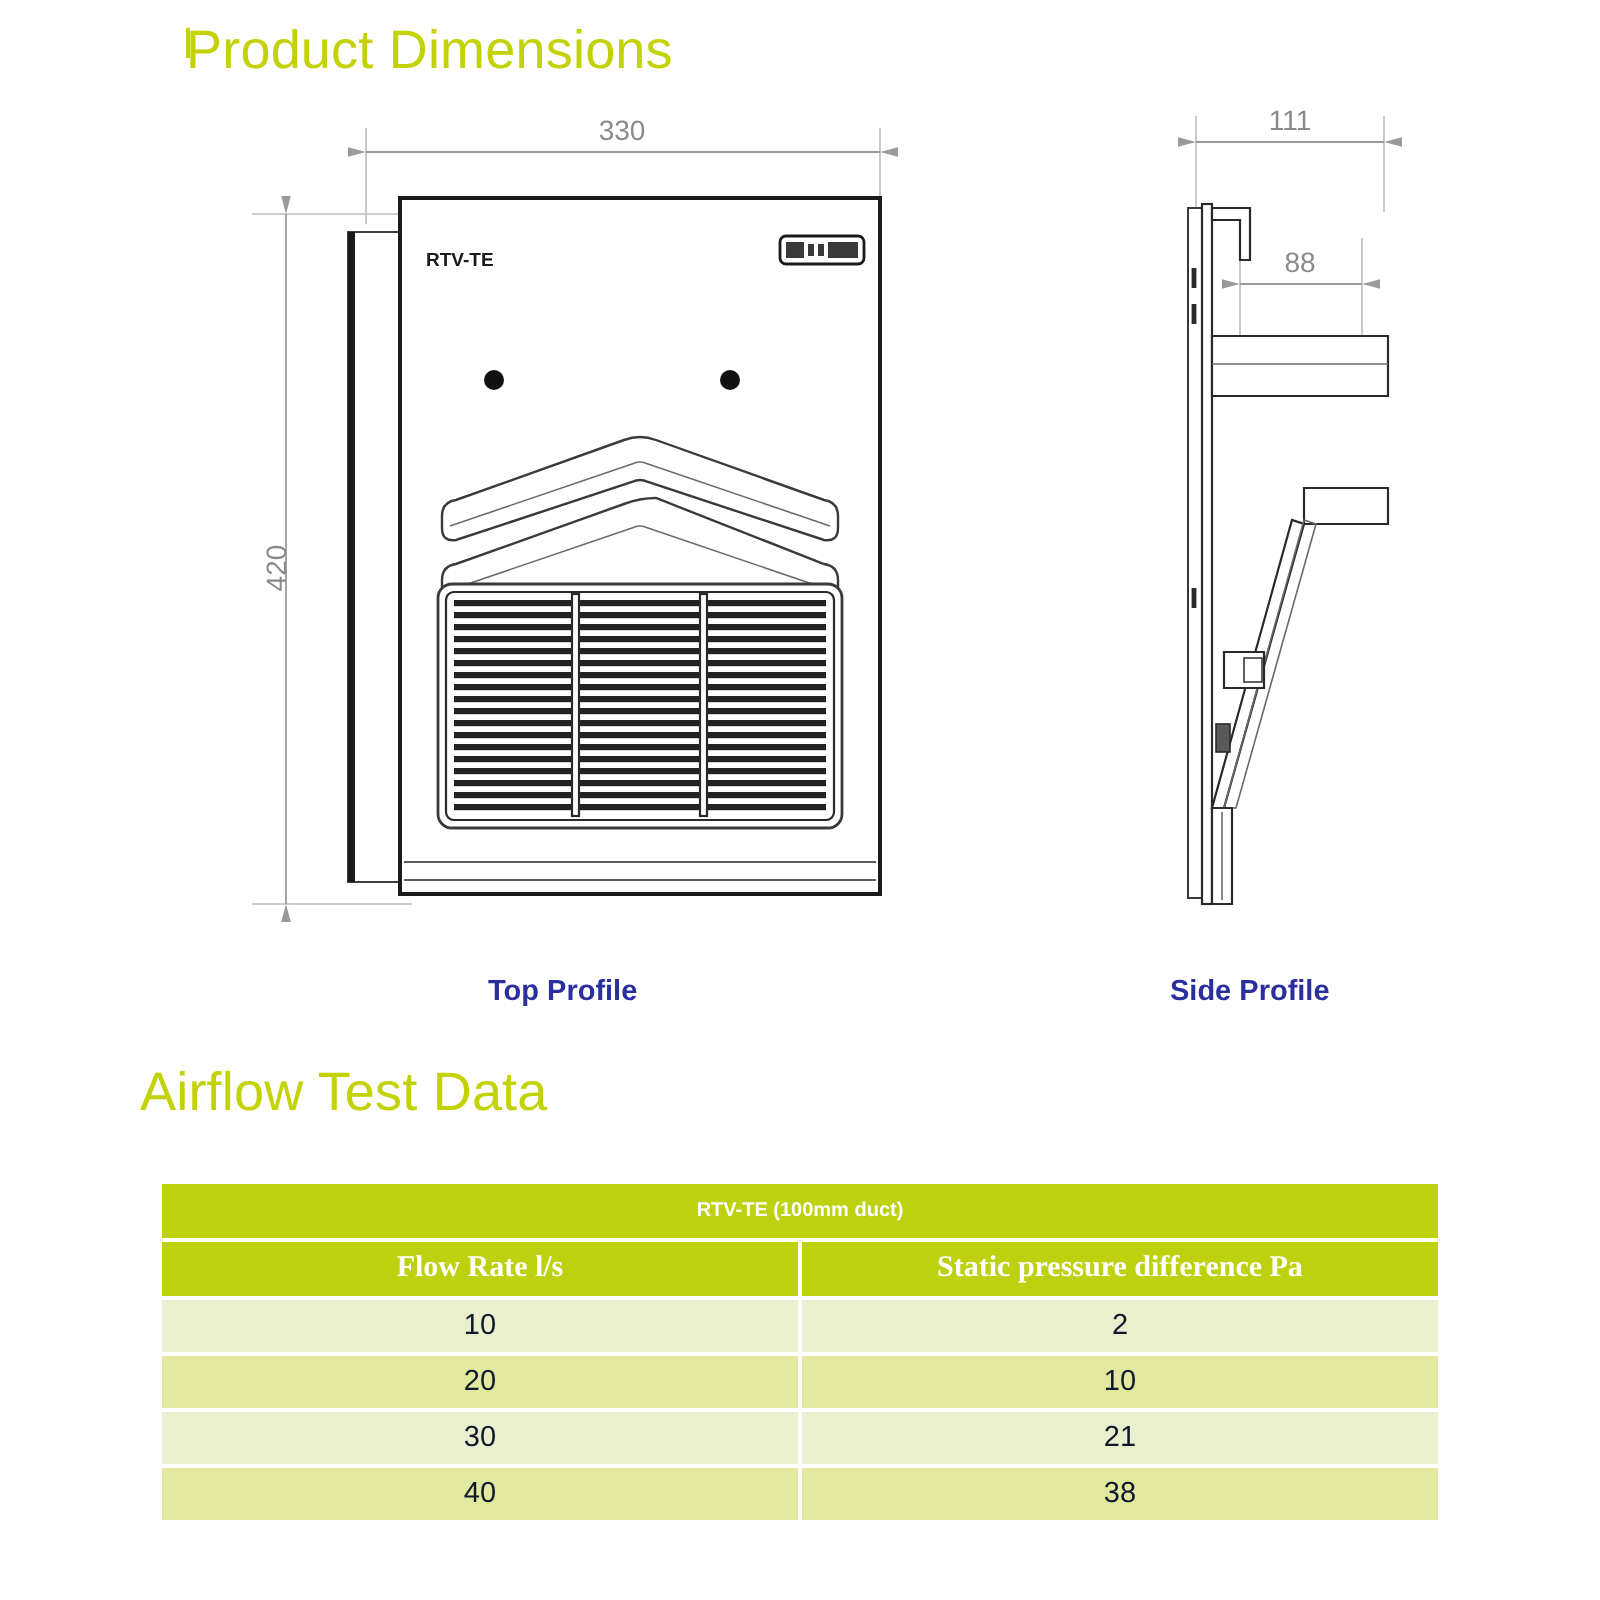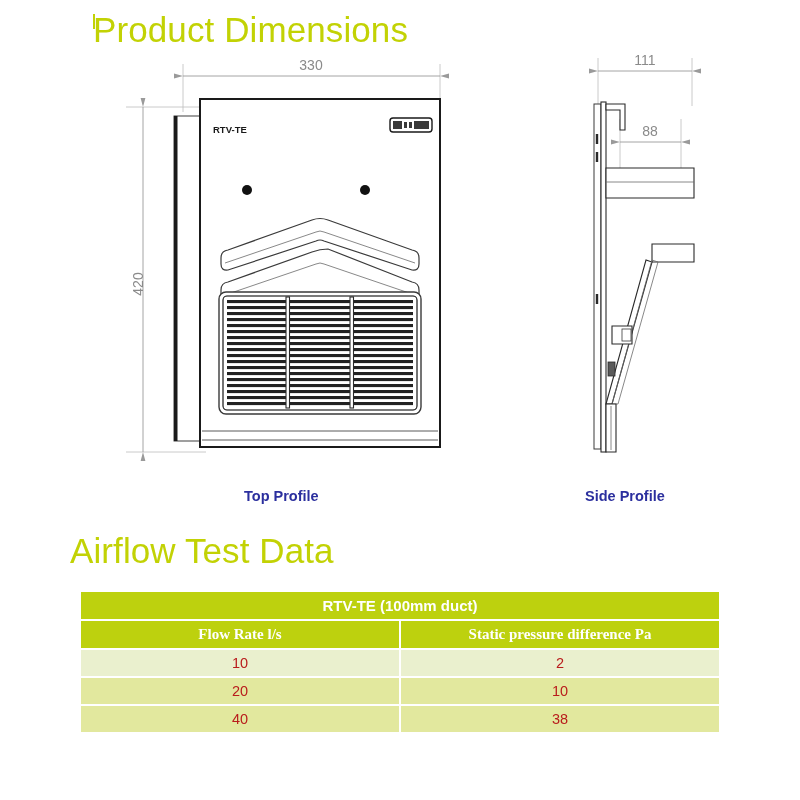--- a/index.html
+++ b/index.html
@@ -14,21 +14,21 @@
   #page {
     position: relative;
     width: 800px; height: 800px;
     background: #ffffff;
   }
 
   
   .heading {
     position: absolute;
     color: #c2d204;
-    font-size: 35px;
+    font-size: 27px;
     font-weight: 400;
     letter-spacing: 0.1px;
     white-space: nowrap;
   }
   #heading-product { left: 93px; top: 10px; }
   #heading-airflow  { left: 70px; top: 531px; }
   .heading-tick {
     position: absolute;
     left: 93px; top: 14px;
     width: 2px; height: 15px;
@@ -67,33 +67,33 @@
     padding: 0;
     height: 26px;
     text-align: center;
     vertical-align: middle;
     font-size: 14.5px;
   }
   #airflow-table .t-title {
     background: #bdd10e;
     color: #ffffff;
     font-weight: bold;
-    font-size: 15px;
+    font-size: 10px;
     height: 27px;
   }
   #airflow-table .t-head {
     background: #bdd10e;
     color: #ffffff;
     font-weight: bold;
     font-size: 15px;
     height: 27px;
     font-family: Liberation Serif, serif;
   }
   #airflow-table .t-cell {
-    color: #b91c1c;
+    color: #0f172a;
     font-size: 14.5px;
   }
   #airflow-table .row-a .t-cell { background: #eaf0ce; }
   #airflow-table .row-b .t-cell { background: #e2e89e; }
 </style>
 </head>
 <body>
 
 <div id="page">
 
@@ -270,20 +270,24 @@
         <td class="t-head">Static pressure difference Pa</td>
       </tr>
       <tr class="row-a">
         <td class="t-cell">10</td>
         <td class="t-cell">2</td>
       </tr>
       <tr class="row-b">
         <td class="t-cell">20</td>
         <td class="t-cell">10</td>
       </tr>
+      <tr class="row-a">
+        <td class="t-cell">30</td>
+        <td class="t-cell">21</td>
+      </tr>
       <tr class="row-b">
         <td class="t-cell">40</td>
         <td class="t-cell">38</td>
       </tr>
     </tbody>
   </table>
 
 </div>
 
 </body></html>

